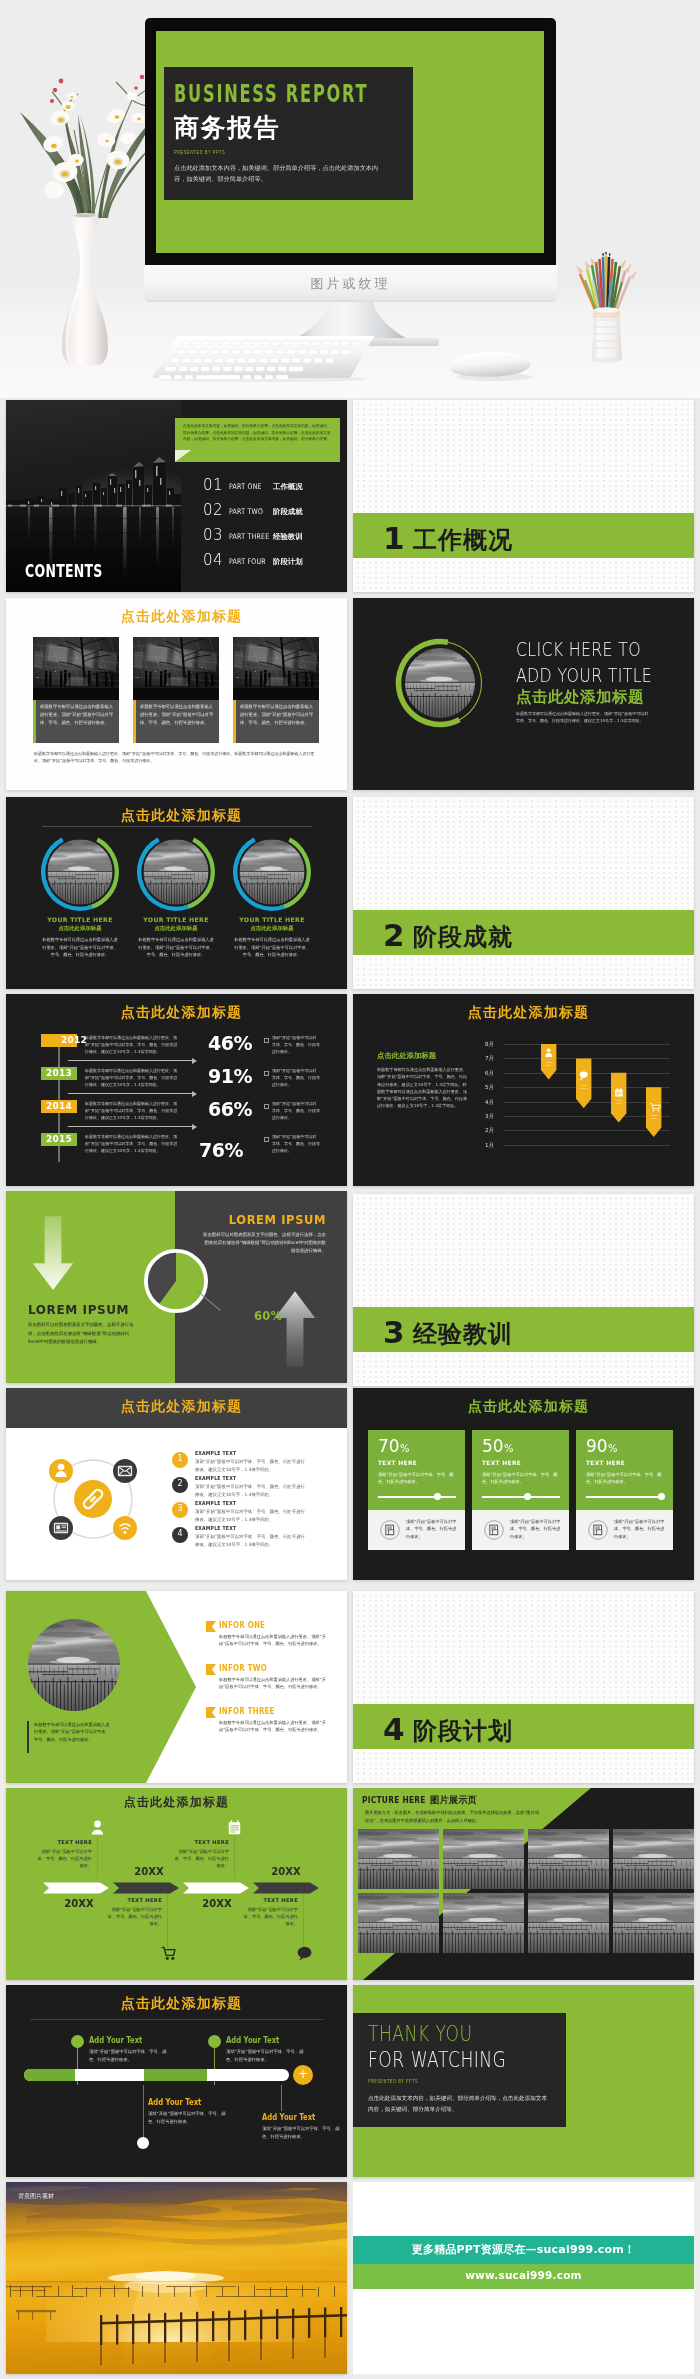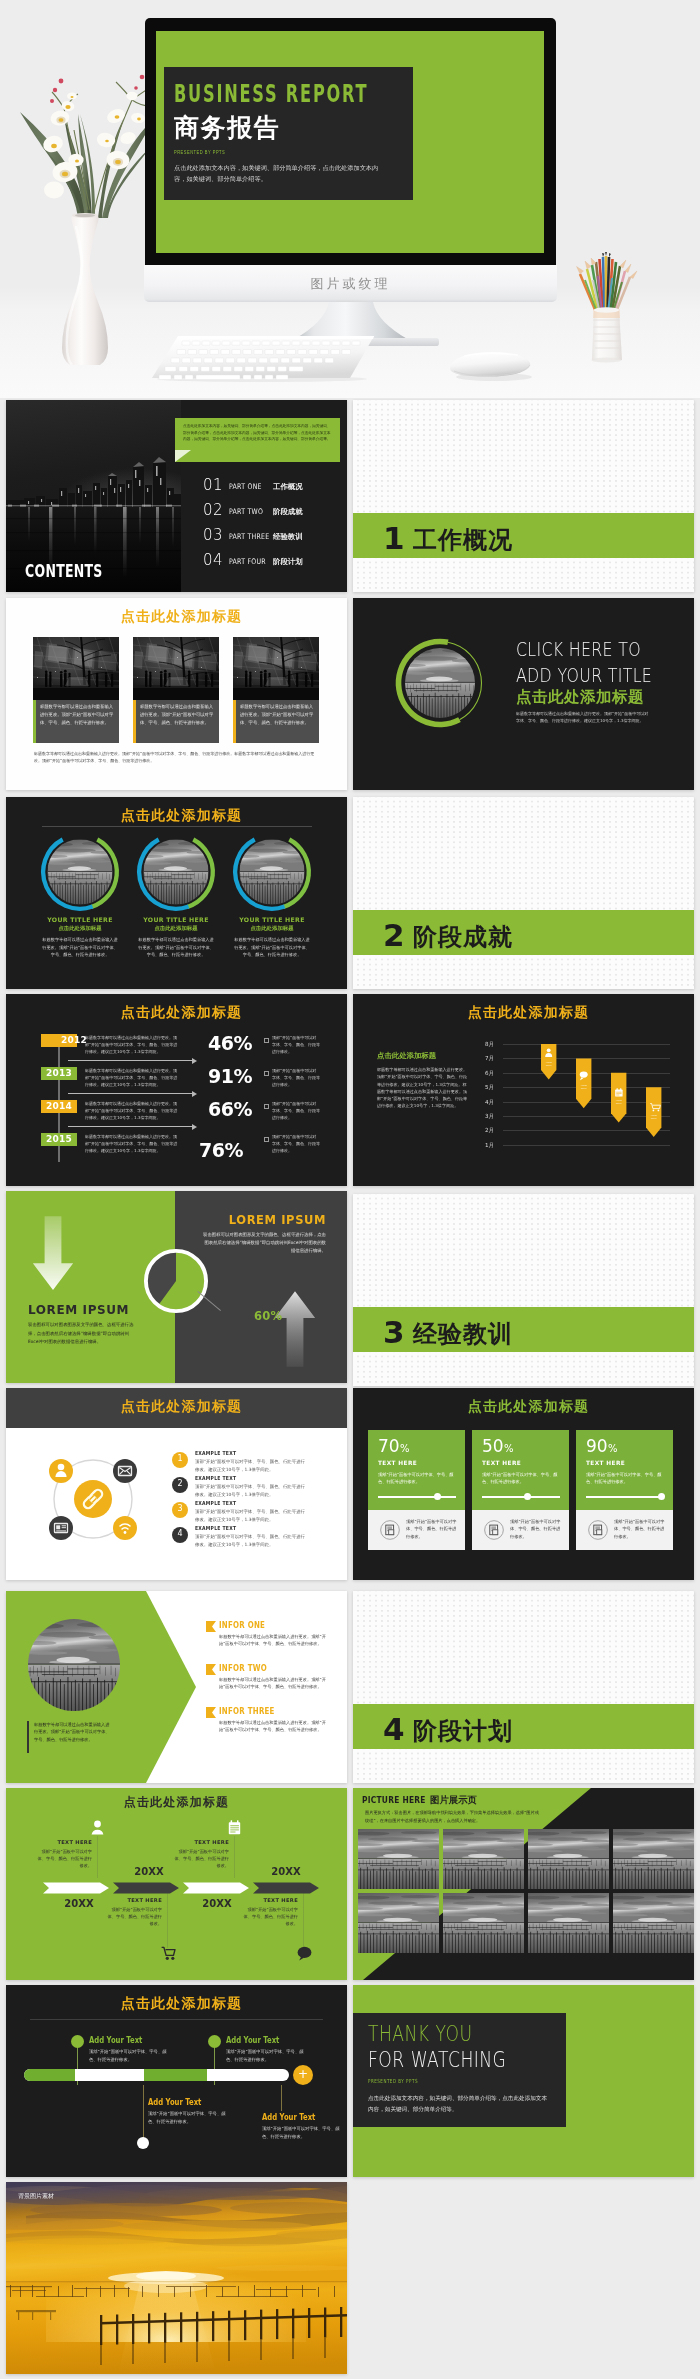--- a/index.html
+++ b/index.html
@@ -1000,20 +1000,26 @@
 
 <div class="slide" style="left:6px;top:2182px;background:#000;">
   <div class="ph" style="left:0;top:0;width:341px;height:192px;">
     <svg viewBox="0 0 341 192" preserveAspectRatio="none">
           <use href="#sym-sunset" width="341" height="192"></use>
         </svg>
   </div>
   <div class="cn abs" style="left:12px;top:10px;font-size:6px;color:#f0f0f0;">背景图片素材</div>
 </div>
 
+<div class="slide" style="left:353px;top:2182px;background:#ffffff;box-shadow:none;">
+  <div class="abs" style="left:0;top:54px;width:341px;height:28px;background:#22b394;"></div>
+  <div class="cn abs" style="left:0;top:60px;width:341px;text-align:center;font-size:11px;font-weight:700;color:#fff;letter-spacing:0.2px;">更多精品PPT资源尽在—sucai999.com！</div>
+  <div class="abs" style="left:0;top:82px;width:341px;height:25px;background:#7ac143;"></div>
+  <div class="en abs" style="left:0;top:87px;width:341px;text-align:center;font-size:10.5px;font-weight:700;color:#fff;letter-spacing:0.2px;">www.sucai999.com</div>
+</div>
 
 <svg width="0" height="0" style="position:absolute" aria-hidden="true">
  <defs>
 
   <symbol id="sym-city" viewBox="0 0 175 192" preserveAspectRatio="none">
     <defs>
       <linearGradient id="skyG" x1="0" y1="0" x2="0.25" y2="1">
         <stop offset="0" stop-color="#2a2a2a"></stop>
               <stop offset="0.35" stop-color="#232323"></stop>
         <stop offset="0.70" stop-color="#1c1c1c"></stop>

